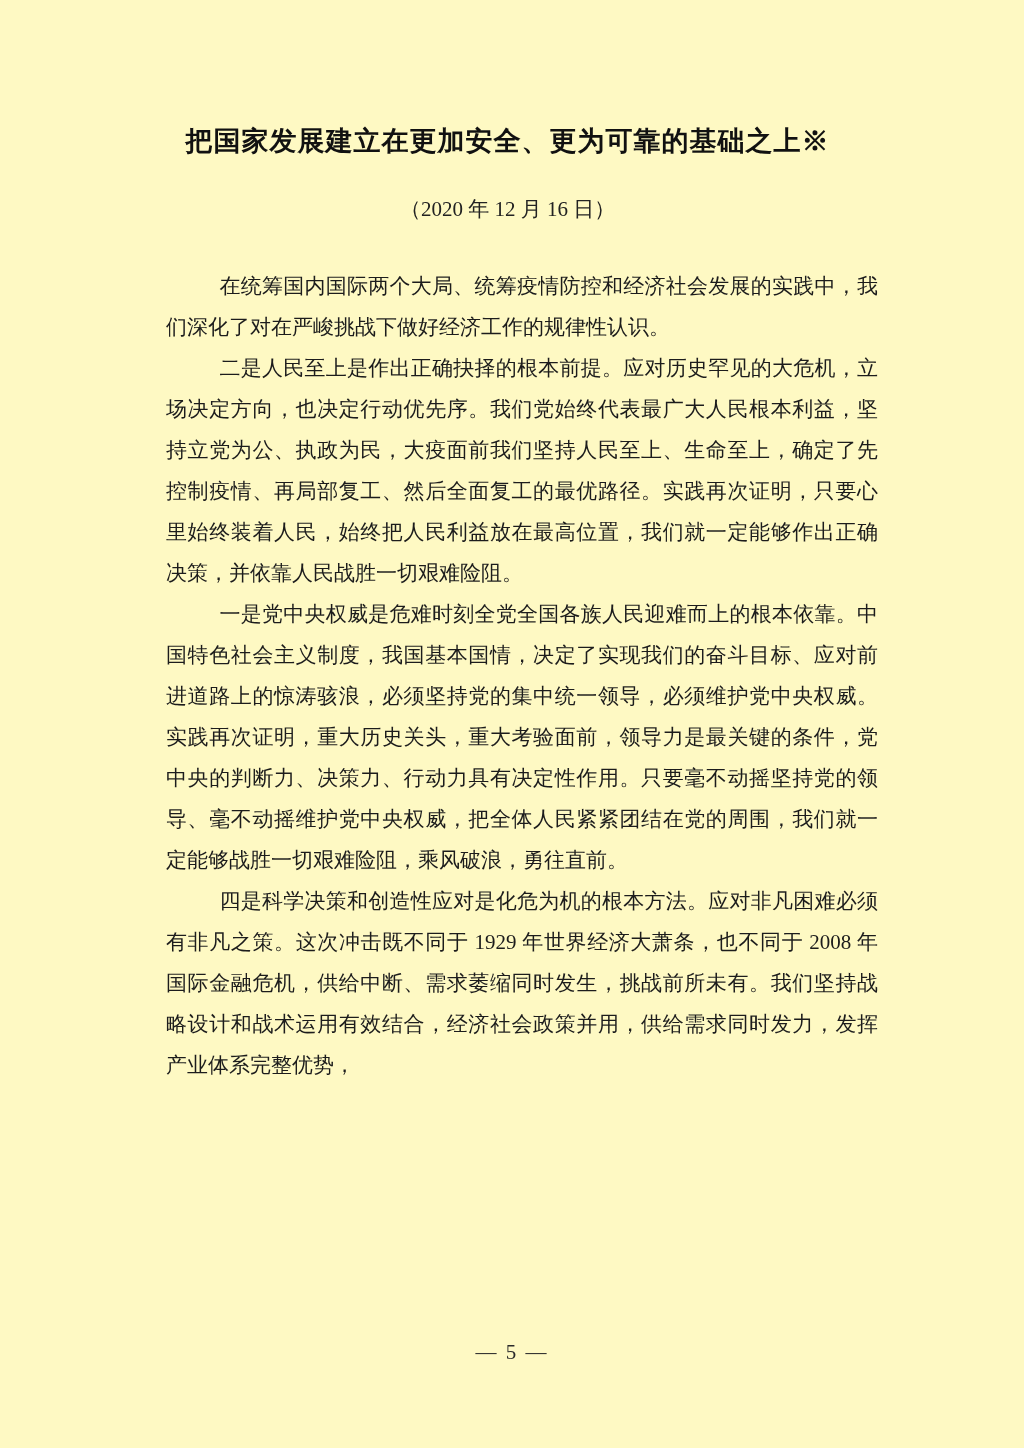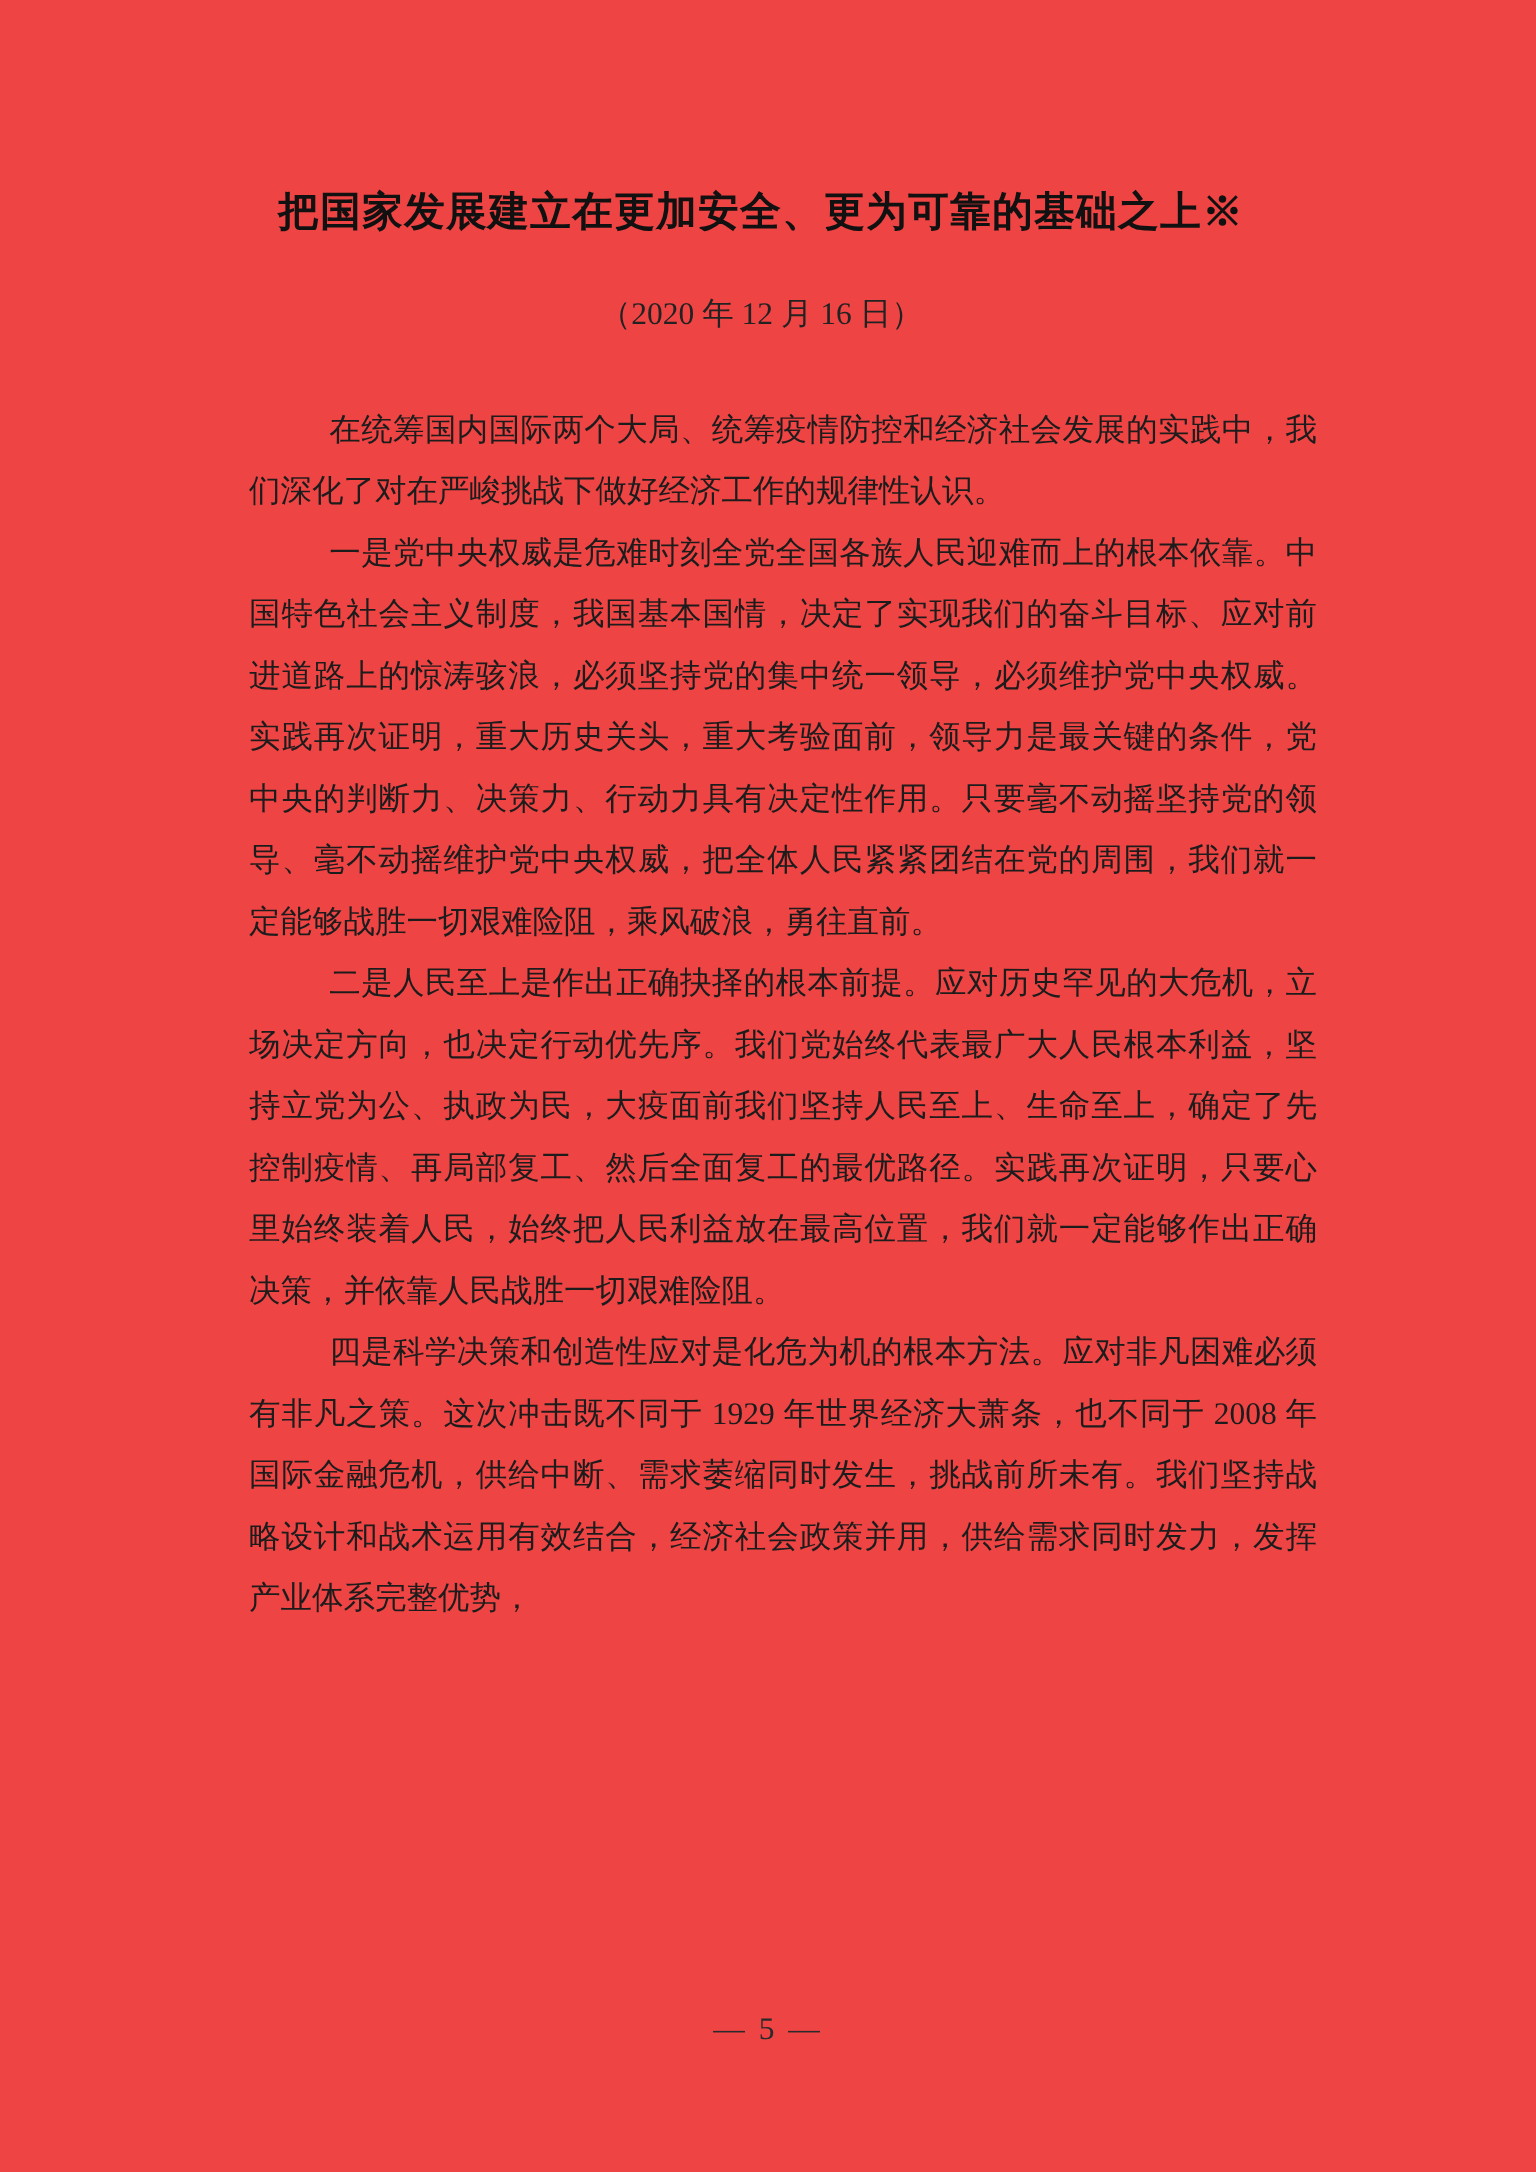--- a/index.html
+++ b/index.html
@@ -4,21 +4,21 @@
 <style>
   html, body {
     margin: 0;
     padding: 0;
     background: #ffffff;
   }
   .page {
     position: relative;
     width: 1024px;
     height: 1448px;
-    background: #ef4444;
+    background: #fef9c3;
     overflow: hidden;
     font-family: "Liberation Serif", "DejaVu Serif", serif;
     color: #1c1c1c;
   }
   .content {
     position: absolute;
     left: 137px;
     top: 0;
     width: 741px;
   }
@@ -66,19 +66,19 @@
 </style>
 </head>
 <body>
 
 <div class="page">
   <div class="content">
     <h1 class="doc-title">把国家发展建立在更加安全、更为可靠的基础之上※</h1>
     <div class="doc-date">（2020 年 12 月 16 日）</div>
     <div class="doc-body">
       <p>在统筹国内国际两个大局、统筹疫情防控和经济社会发展的实践中，我们深化了对在严峻挑战下做好经济工作的规律性认识。</p>
+      <p>二是人民至上是作出正确抉择的根本前提。应对历史罕见的大危机，立场决定方向，也决定行动优先序。我们党始终代表最广大人民根本利益，坚持立党为公、执政为民，大疫面前我们坚持人民至上、生命至上，确定了先控制疫情、再局部复工、然后全面复工的最优路径。实践再次证明，只要心里始终装着人民，始终把人民利益放在最高位置，我们就一定能够作出正确决策，并依靠人民战胜一切艰难险阻。</p>
       <p>一是党中央权威是危难时刻全党全国各族人民迎难而上的根本依靠。中国特色社会主义制度，我国基本国情，决定了实现我们的奋斗目标、应对前进道路上的惊涛骇浪，必须坚持党的集中统一领导，必须维护党中央权威。实践再次证明，重大历史关头，重大考验面前，领导力是最关键的条件，党中央的判断力、决策力、行动力具有决定性作用。只要毫不动摇坚持党的领导、毫不动摇维护党中央权威，把全体人民紧紧团结在党的周围，我们就一定能够战胜一切艰难险阻，乘风破浪，勇往直前。</p>
-      <p>二是人民至上是作出正确抉择的根本前提。应对历史罕见的大危机，立场决定方向，也决定行动优先序。我们党始终代表最广大人民根本利益，坚持立党为公、执政为民，大疫面前我们坚持人民至上、生命至上，确定了先控制疫情、再局部复工、然后全面复工的最优路径。实践再次证明，只要心里始终装着人民，始终把人民利益放在最高位置，我们就一定能够作出正确决策，并依靠人民战胜一切艰难险阻。</p>
       <p>四是科学决策和创造性应对是化危为机的根本方法。应对非凡困难必须有非凡之策。这次冲击既不同于 1929 年世界经济大萧条，也不同于 2008 年国际金融危机，供给中断、需求萎缩同时发生，挑战前所未有。我们坚持战略设计和战术运用有效结合，经济社会政策并用，供给需求同时发力，发挥产业体系完整优势，</p>
     </div>
   </div>
   <div class="page-footer">— 5 —</div>
 </div>
 
 </body></html>

